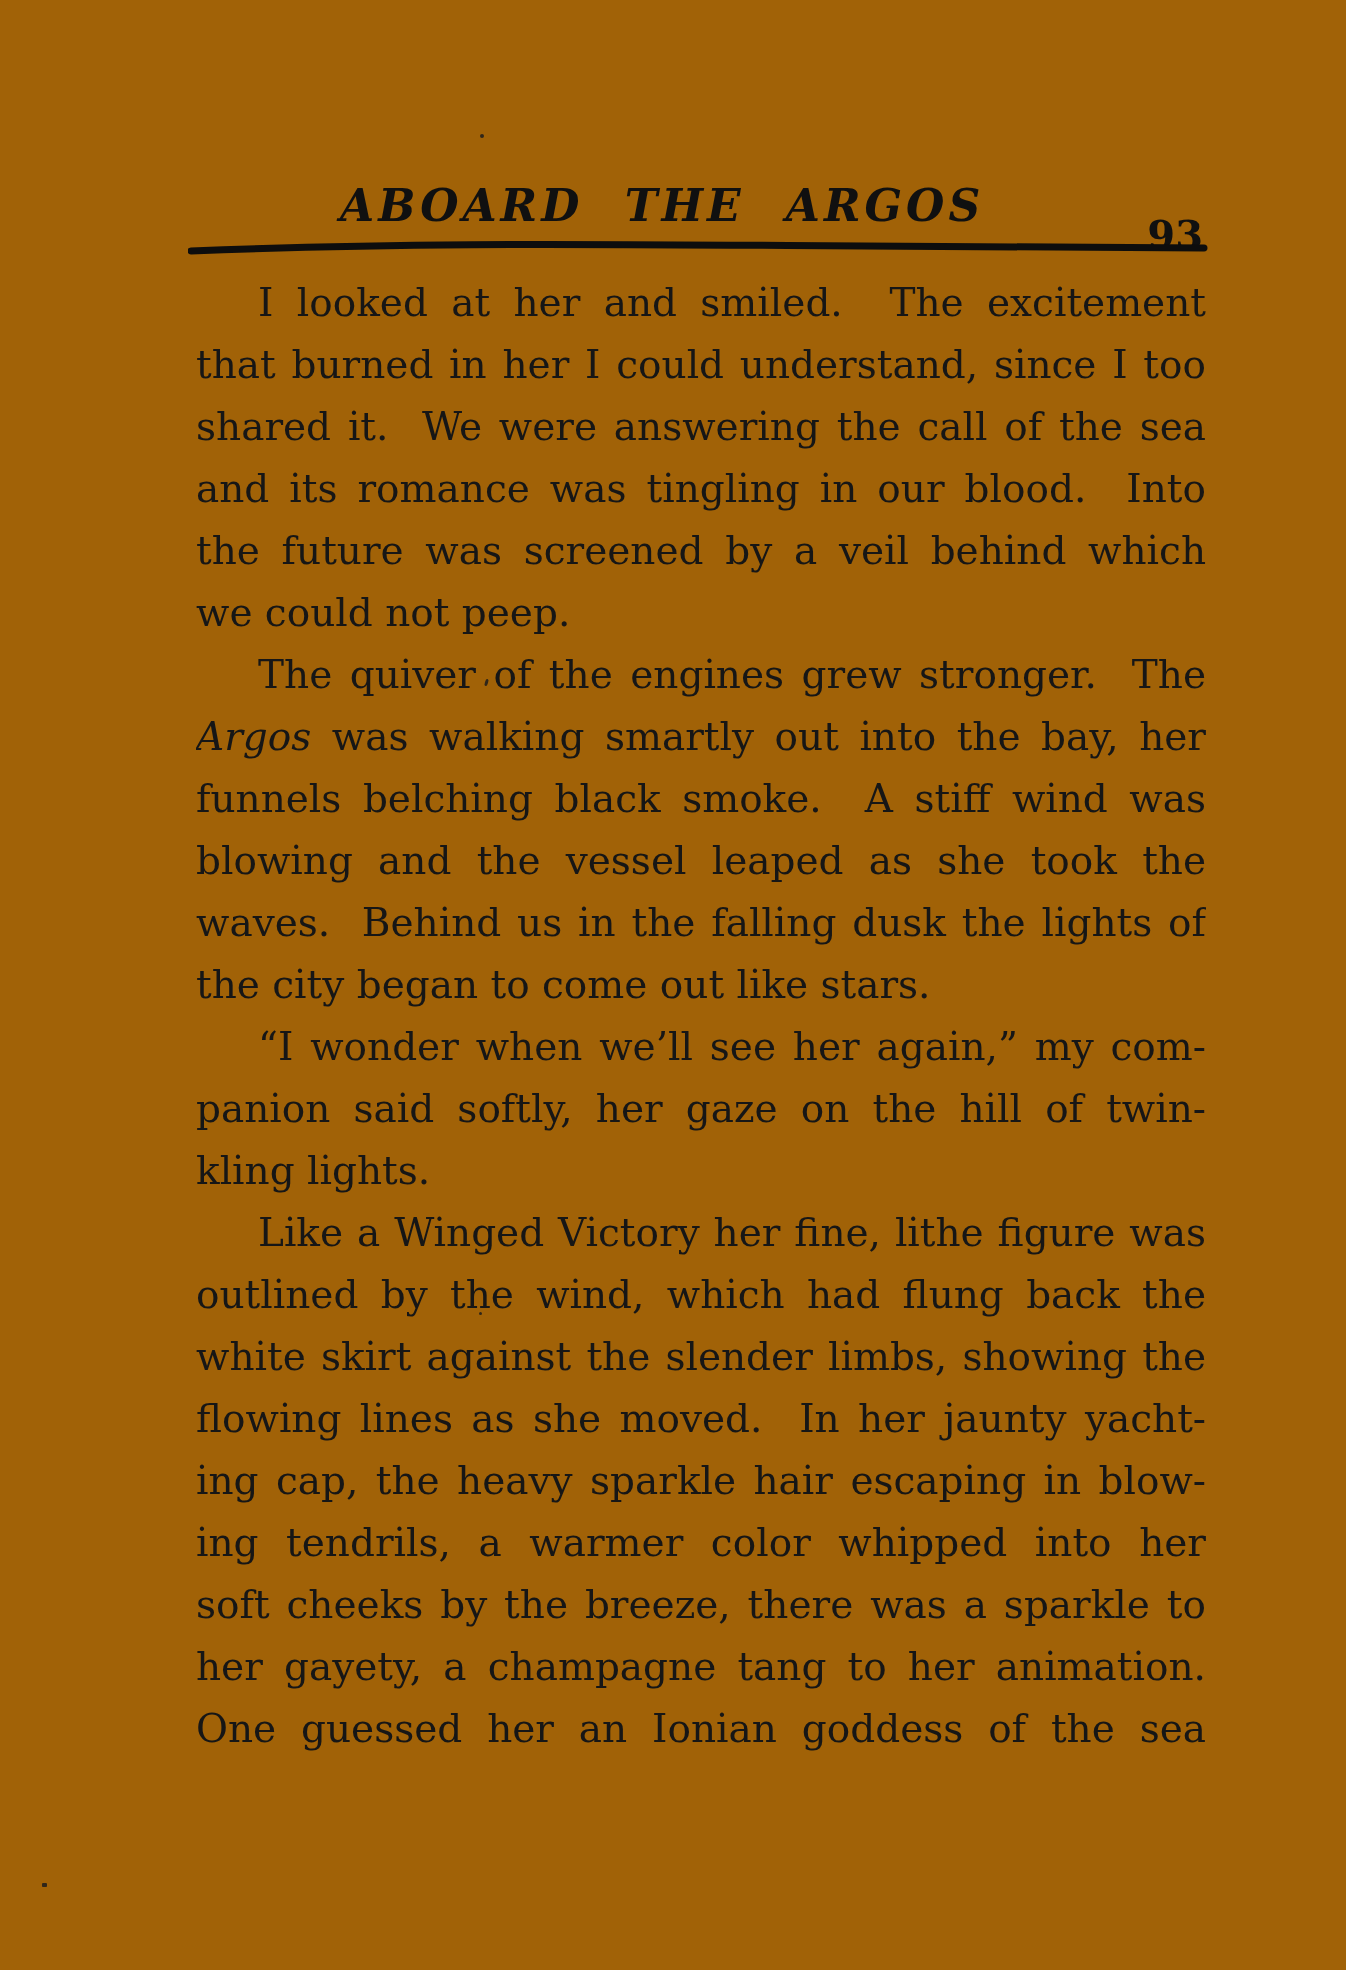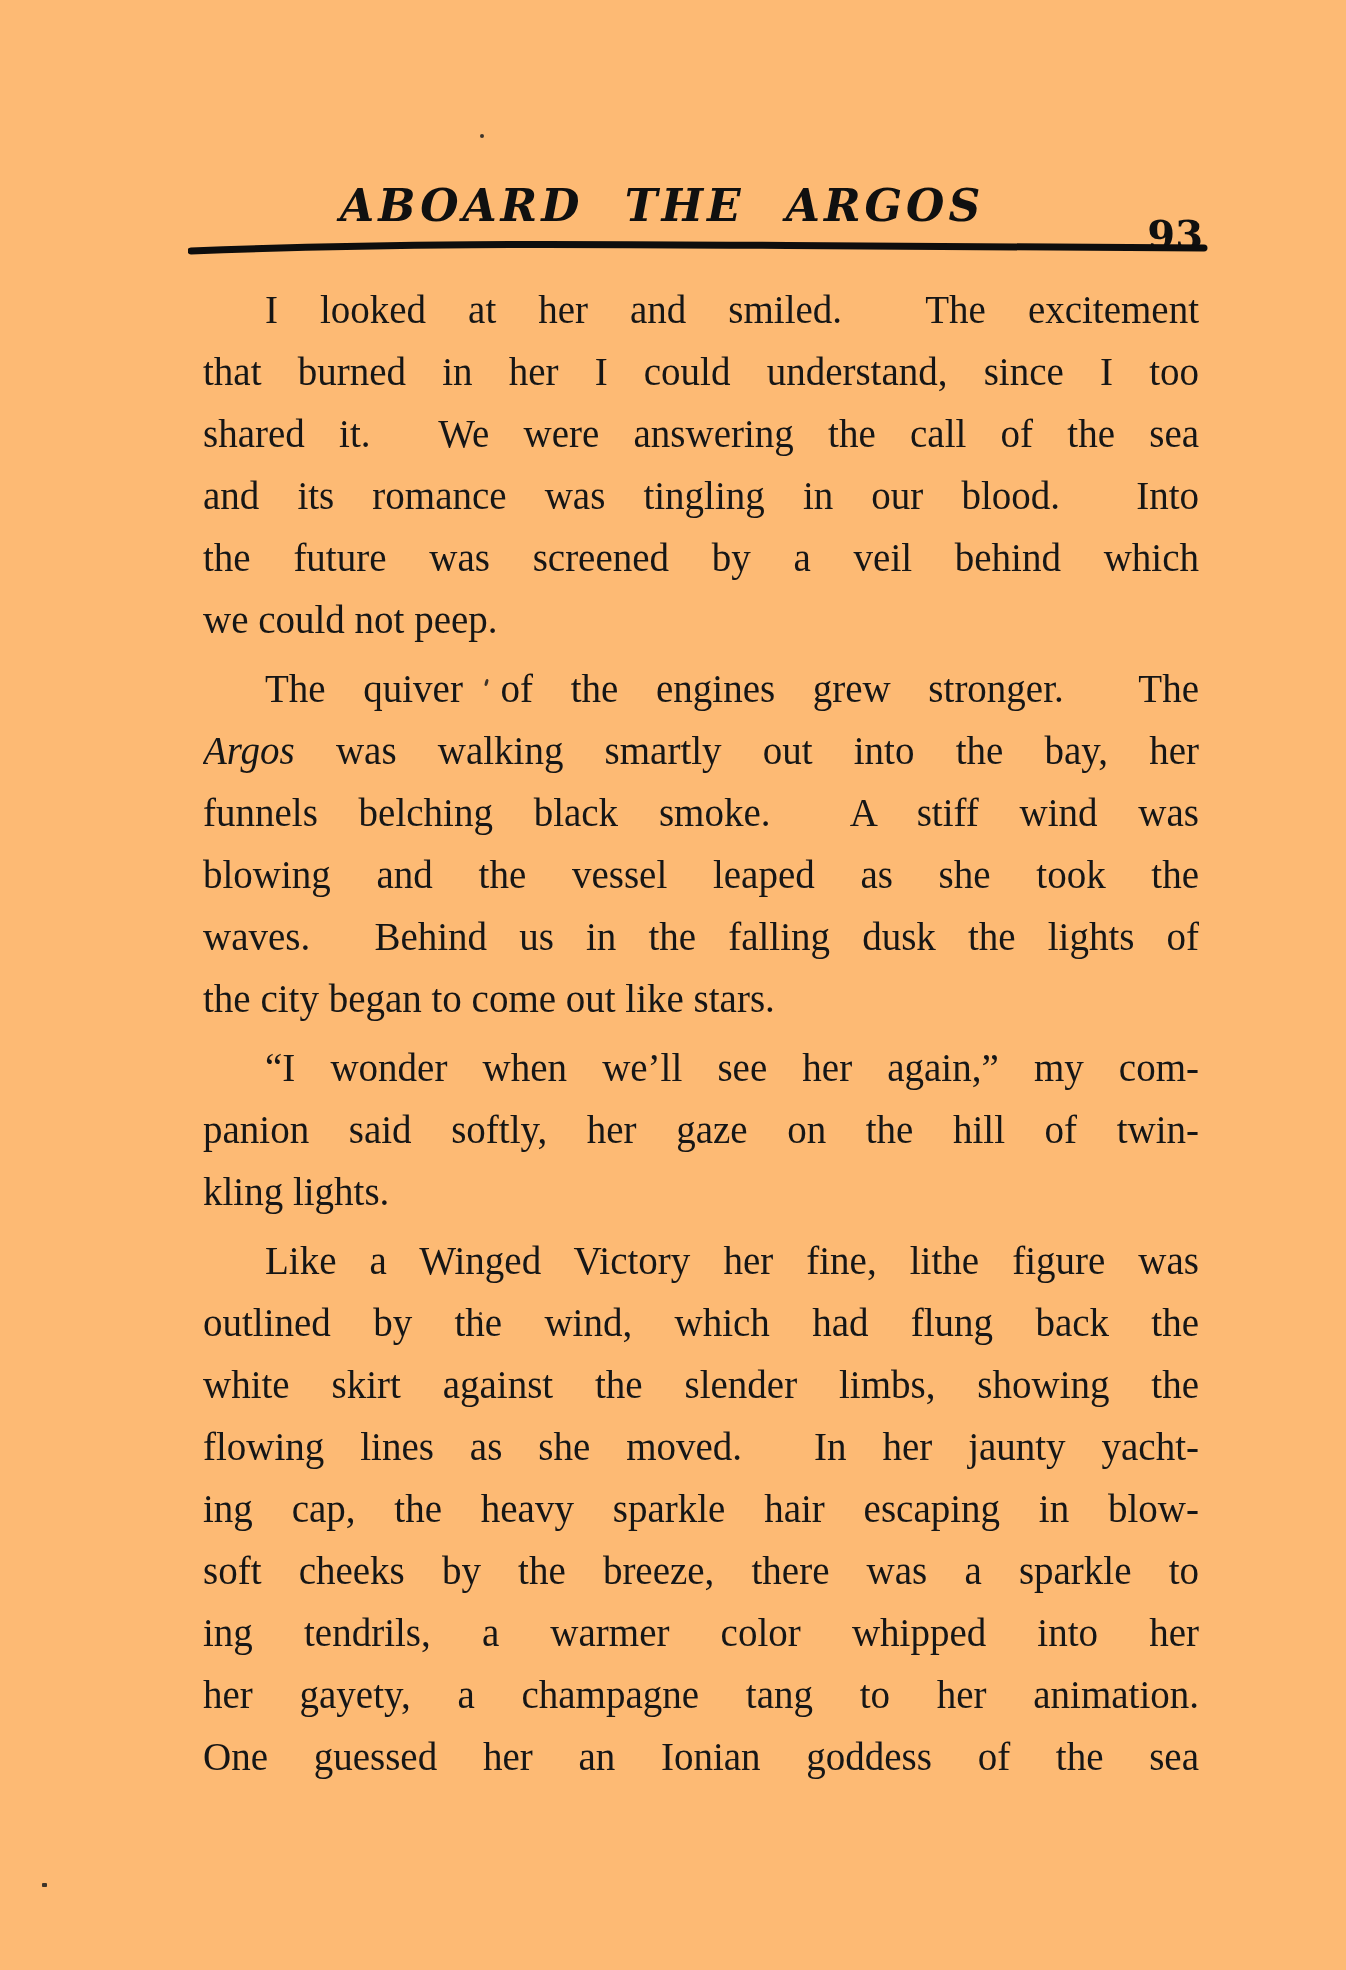--- a/index.html
+++ b/index.html
@@ -4,21 +4,21 @@
 <style>
   html, body {
     margin: 0;
     padding: 0;
     background: #ffffff;
   }
   .page {
     position: relative;
     width: 1346px;
     height: 1970px;
-    background: #fdba74;
+    background: #a16207;
     overflow: hidden;
     font-family: "DejaVu Serif", "Liberation Serif", serif;
     color: #141414;
   }
   .running-title {
     position: absolute;
     left: 340px;
     top: 184px;
     font-size: 44px;
     line-height: 44px;
@@ -45,21 +45,21 @@
     top: 239px;
     width: 1020px;
     height: 18px;
   }
   .text-block {
     position: absolute;
     left: 196px;
     top: 272px;
     width: 1010px;
   }
-  .paragraph { margin: 7px; font-family: Liberation Serif, serif; }
+  .paragraph { margin: 0; }
   .line {
     font-size: 39px;
     line-height: 62px;
     height: 62px;
     text-align: justify;
     text-align-last: justify;
     -moz-text-align-last: justify;
     overflow: hidden;
     color: #161616;
   }
@@ -110,22 +110,22 @@
         <div class="line indent"><span>“I wonder when we’ll see her again,” my com-</span></div>
         <div class="line"><span>panion said softly, her gaze on the hill of twin-</span></div>
         <div class="line end"><span>kling lights.</span></div>
       </div>
       <div class="paragraph">
         <div class="line indent"><span>Like a Winged Victory her fine, lithe figure was</span></div>
         <div class="line"><span>outlined by the wind, which had flung back the</span></div>
         <div class="line"><span>white skirt against the slender limbs, showing the</span></div>
         <div class="line"><span>flowing lines as she moved.&nbsp; In her jaunty yacht-</span></div>
         <div class="line"><span>ing cap, the heavy sparkle hair escaping in blow-</span></div>
+        <div class="line"><span>ing tendrils, a warmer color whipped into her</span></div>
         <div class="line"><span>soft cheeks by the breeze, there was a sparkle to</span></div>
-        <div class="line"><span>ing tendrils, a warmer color whipped into her</span></div>
         <div class="line"><span>her gayety, a champagne tang to her animation.</span></div>
         <div class="line"><span>One guessed her an Ionian goddess of the sea</span></div>
       </div>
     </main>
 
   <div class="speck" style="left:480px; top:134px; width:4px; height:4px;"></div>
   <div class="speck" style="left:485px; top:679px; width:3px; height:7px; border-radius:40%; transform:rotate(18deg);"></div>
   <div class="speck" style="left:479px; top:1312px; width:3px; height:3px;"></div>
   <div class="speck" style="left:42px; top:1883px; width:5px; height:4px; border-radius:20%;"></div>
 

